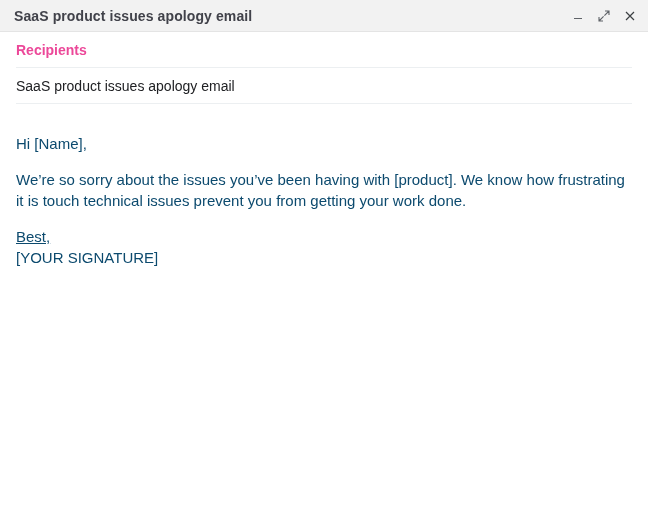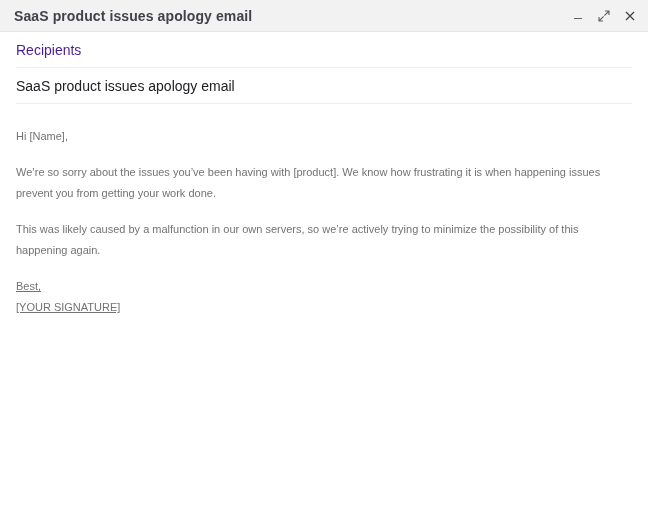--- a/index.html
+++ b/index.html
@@ -71,45 +71,45 @@
     display: flex;
     align-items: center;
     border-bottom: 1px solid #eceff1;
   }
   .field-text {
     font-size: 14px;
     color: #202124;
     line-height: 18px;
   }
   .field-text.placeholder {
-    color: #4c1d95;
+    color: #ec4899;
+    font-weight: bold;
   }
 
   
   .compose-body {
     flex: 1;
     padding: 18px 16px 0 16px;
     box-sizing: border-box;
     overflow: hidden;
   }
   .body-p {
-    font-size: 11px;
+    font-size: 15px;
     line-height: 21px;
-    color: #737373;
-    margin: 4px 0 15px 0;
+    color: #0c4a6e;
+    margin: 11px 0 15px 0;
     max-width: 624px;
   }
   .body-p.tight {
     margin-bottom: 0;
     text-decoration: underline;
   }
   .body-p.sig {
     margin-top: 0;
     margin-bottom: 0;
-    text-decoration: underline;
   }
 </style>
 </head>
 <body>
 
 <div class="compose-window">
 
   <div class="compose-header">
     <div class="compose-title">SaaS product issues apology email</div>
     <div class="window-controls">
@@ -139,19 +139,18 @@
   </div>
 
   <div class="field-row">
     <div class="field-inner">
       <div class="field-text">SaaS product issues apology email</div>
     </div>
   </div>
 
   <div class="compose-body">
     <p class="body-p">Hi [Name],</p>
-    <p class="body-p">We’re so sorry about the issues you’ve been having with [product]. We know how frustrating it is when happening issues prevent you from getting your work done.</p>
-    <p class="body-p">This was likely caused by a malfunction in our own servers, so we’re actively trying to minimize the possibility of this happening again.</p>
+    <p class="body-p">We’re so sorry about the issues you’ve been having with [product]. We know how frustrating it is touch technical issues prevent you from getting your work done.</p>
     <p class="body-p tight">Best,</p>
     <p class="body-p sig">[YOUR SIGNATURE]</p>
   </div>
 
 </div>
 
 </body></html>

